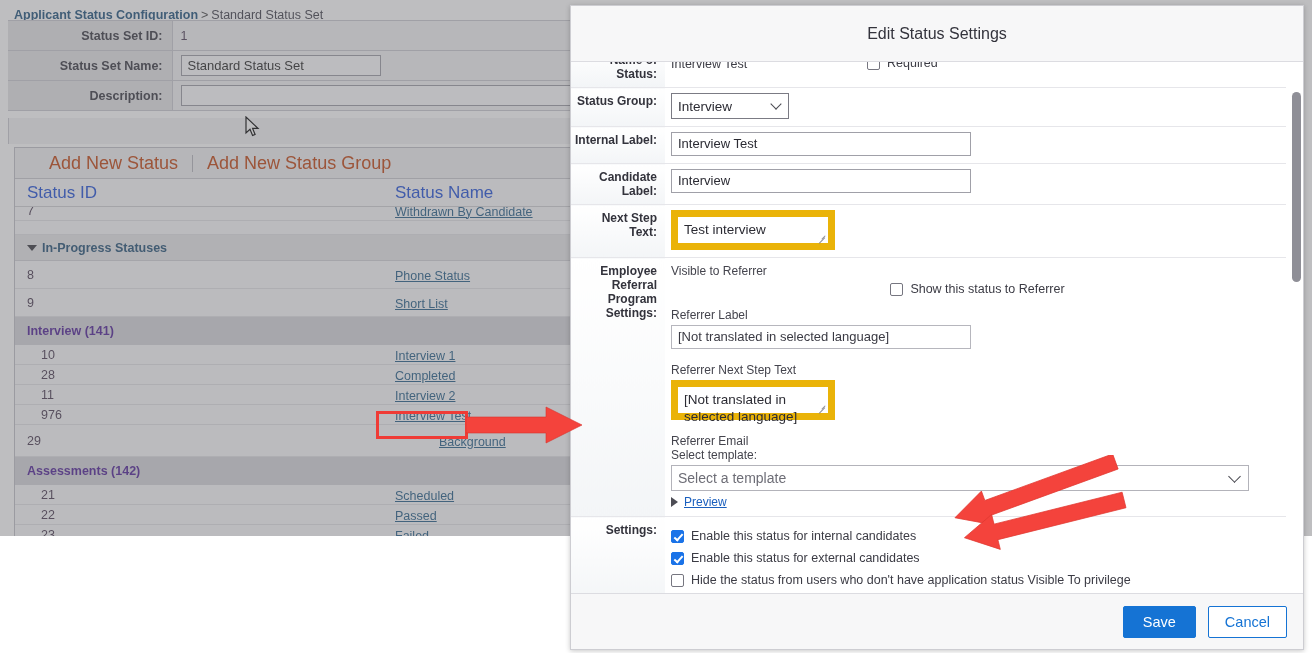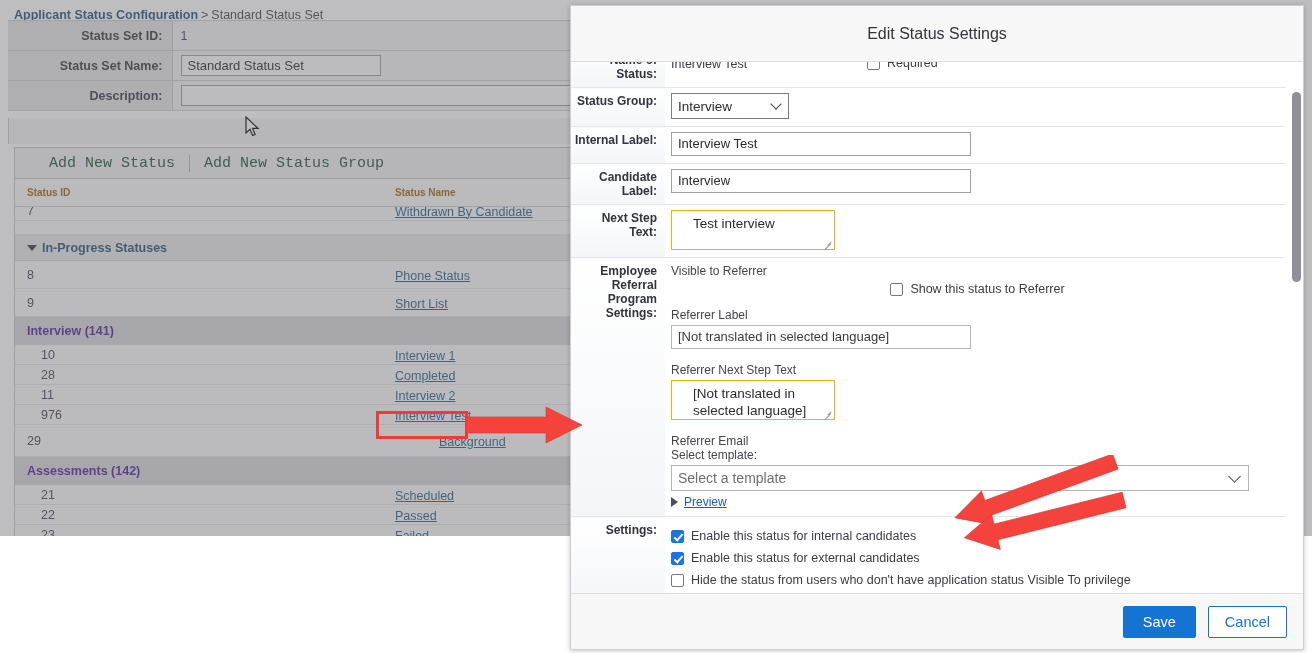--- a/index.html
+++ b/index.html
@@ -63,31 +63,31 @@
 
   
   .panel {
     position: absolute; left: 14px; top: 147px; width: 880px;
     border: 1px solid #c0c0c6; background: #fafafb;
   }
   .panel-toolbar {
     height: 31px; background: #f0f0f2; border-bottom: 1px solid #c8c8ce;
     display: flex; align-items: center; padding-left: 20px;
   }
-  .tool-link { font-size: 15px; color: #14532d; padding: 0 14px; font-family: Liberation Mono, monospace; }
+  .tool-link { font-size: 18px; color: #c2410c; padding: 0 14px; }
   .tool-div { width: 1px; height: 17px; background: #b4b4bc; }
 
   .list-head {
     display: flex; height: 28px; align-items: center;
     border-bottom: 1px solid #cfcfd4; background: #fafafb;
   }
   .col-id { width: 380px; padding-left: 12px; }
   .col-name { width: 420px; }
   .list-head .col-id, .list-head .col-name {
-    font-size: 10px; font-weight: bold; color: #a16207;
+    font-size: 17px; font-weight: normal; color: #1d4ed8;
   }
   .row {
     display: flex; align-items: center; height: 20px;
     border-bottom: 1px solid #e2e2e6; background: #fafafb;
   }
   .row.h28 { height: 28px; }
   .row.h32 { height: 32px; gap: 44px; }
   .row .col-id { font-size: 12.5px; color: #45364d; }
   .row .col-id.ind { padding-left: 26px; }
   .row .col-name a {
@@ -184,22 +184,22 @@
     font-size: 13.5px; color: #2b2b33; padding: 0 24px 0 6px;
     display: inline-flex; align-items: center; position: relative; width: 118px;
   }
   .sel .chev {
     position: absolute; right: 8px; top: 8px;
     width: 8px; height: 8px;
     border-right: 1.5px solid #4a4a52; border-bottom: 1.5px solid #4a4a52;
     transform: rotate(45deg); margin-top: -2px;
   }
   .ta {
-    border: 1px solid #eab308; background: #fff; font-size: 13.5px;
-    color: #2b2b33; padding: 4px 21px; display: block; position: relative;
+    border: 7px solid #eab308; background: #fff; font-size: 13.5px;
+    color: #2b2b33; padding: 4px 6px; display: block; position: relative;
     line-height: 17px;
   }
   .ta .grip {
     position: absolute; right: 2px; bottom: 2px; width: 8px; height: 8px;
   }
   .ta .grip:before, .ta .grip:after {
     content: ""; position: absolute; background: #8c8c94;
   }
   .ta .grip:before { right: 0; bottom: 0; width: 8px; height: 1px; transform: rotate(-45deg); }
   .ta .grip:after  { right: 0; bottom: 3px; width: 5px; height: 1px; transform: rotate(-45deg); }

